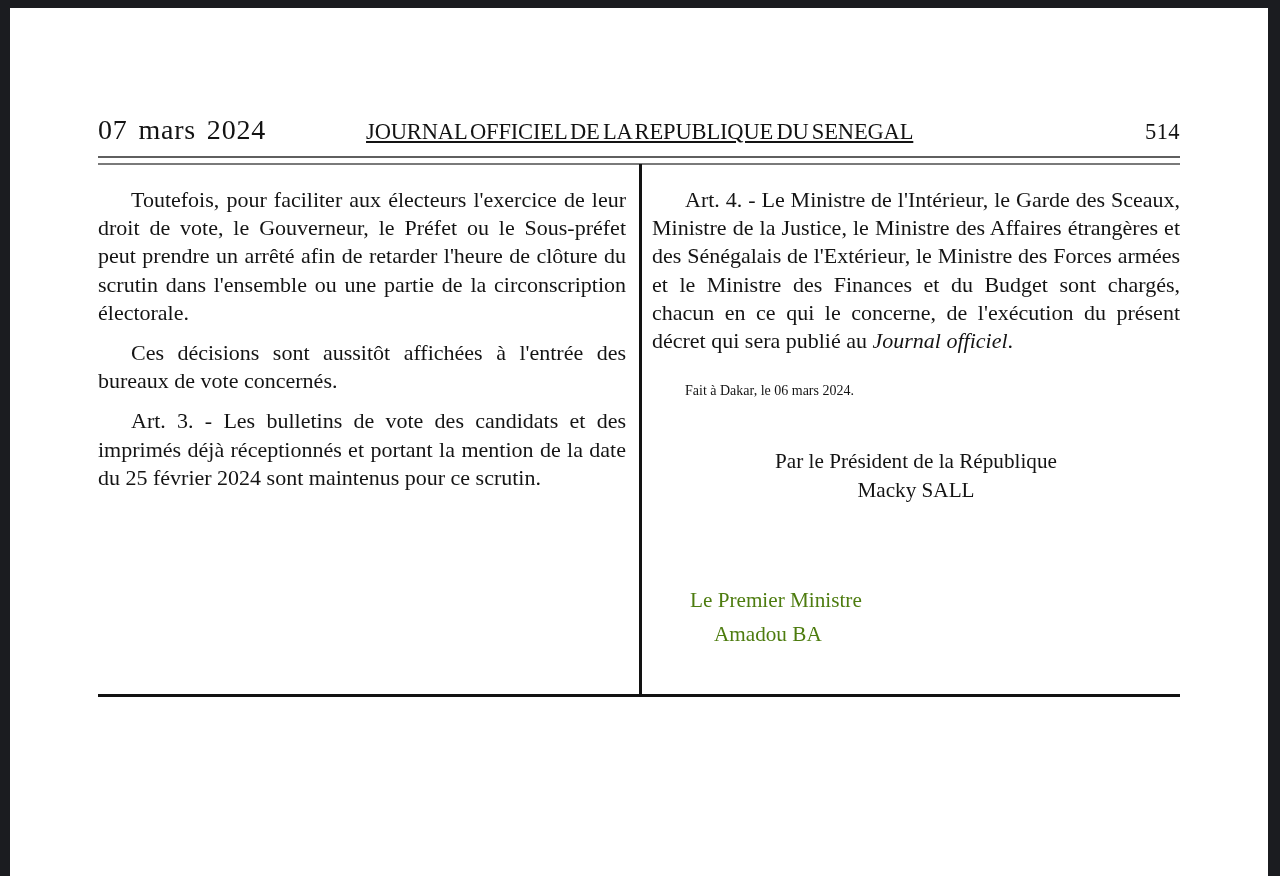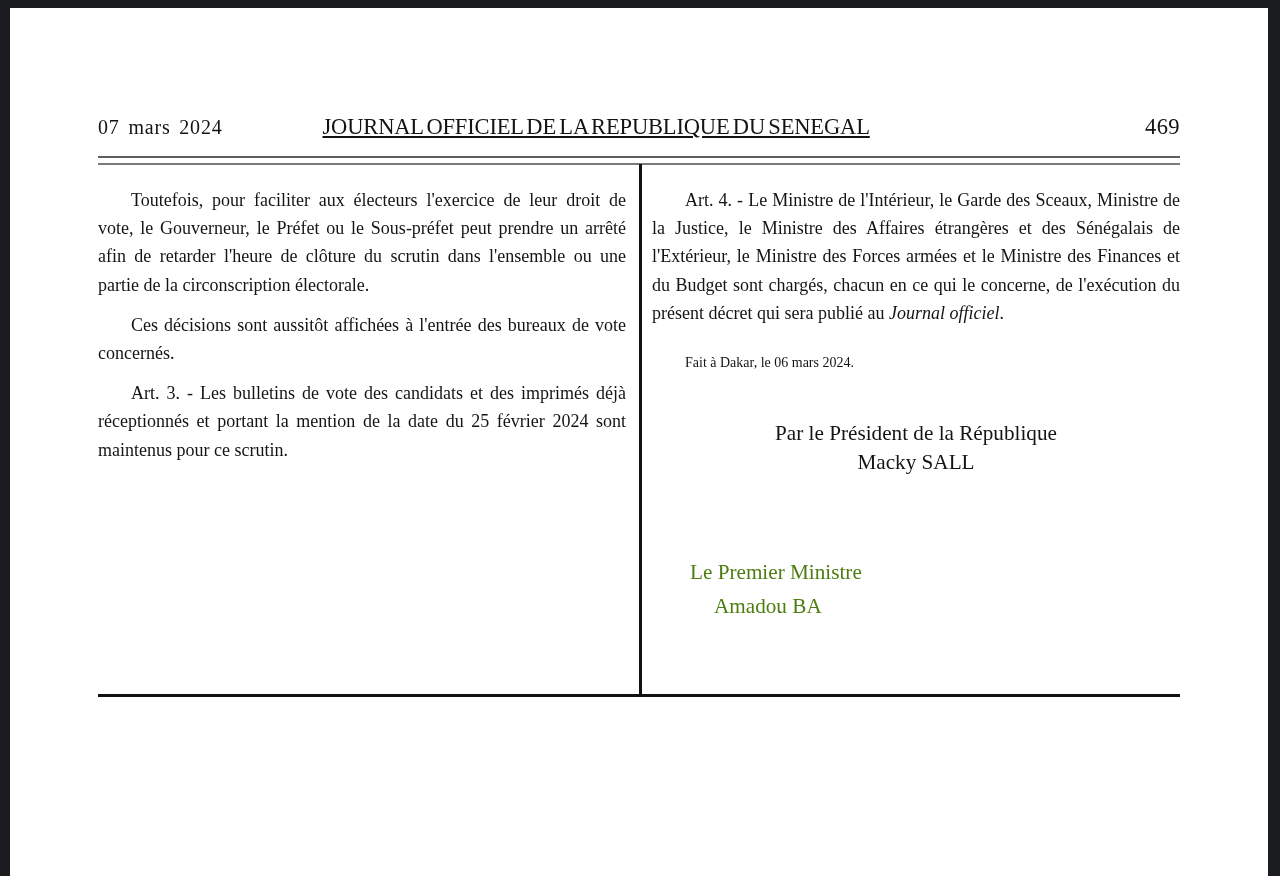--- a/index.html
+++ b/index.html
@@ -47,21 +47,21 @@
     left: 88px;
     top: 106px;
     width: 1082px;
     height: 42px;
     display: flex;
     align-items: baseline;
     justify-content: space-between;
     color: #131313;
   }
   .rh-date {
-    font-size: 20px;
+    font-size: 28px;
     letter-spacing: 0.8px;
     word-spacing: 3px;
     white-space: nowrap;
   }
   .rh-title {
     font-size: 22.5px;
     letter-spacing: -0.15px;
     word-spacing: -2.2px;
     white-space: nowrap;
     margin-left: 52px;
@@ -116,21 +116,21 @@
   .col {
     position: absolute;
     top: 0;
     width: 528px;
   }
   .col-left  { left: 0px; }
   .col-right { left: 554px; }
 
   .para {
     margin: 0 0 12px 0;
-    font-size: 18px;
+    font-size: 22px;
     line-height: 28.2px;
     text-align: justify;
     text-justify: inter-word;
     color: #141414;
     hyphens: none;
   }
   .para.indent { text-indent: 33px; }
   .para.last-left { margin-bottom: 16px; }
 
   em.ital {
@@ -174,21 +174,21 @@
 </head>
 <body>
 
 <div class="viewer-frame">
   <div class="page-sheet">
     <div class="page-inner">
 
       <div class="running-head">
         <span class="rh-date">07 mars 2024</span>
         <span class="rh-title">JOURNAL OFFICIEL DE LA REPUBLIQUE DU SENEGAL</span>
-        <span class="rh-folio">469</span>
+        <span class="rh-folio">514</span>
       </div>
 
       <div class="rule-top-a"></div>
       <div class="rule-top-b"></div>
       <div class="rule-column-divider"></div>
       <div class="rule-bottom"></div>
 
       <div class="columns">
 
         <div class="col col-left">

